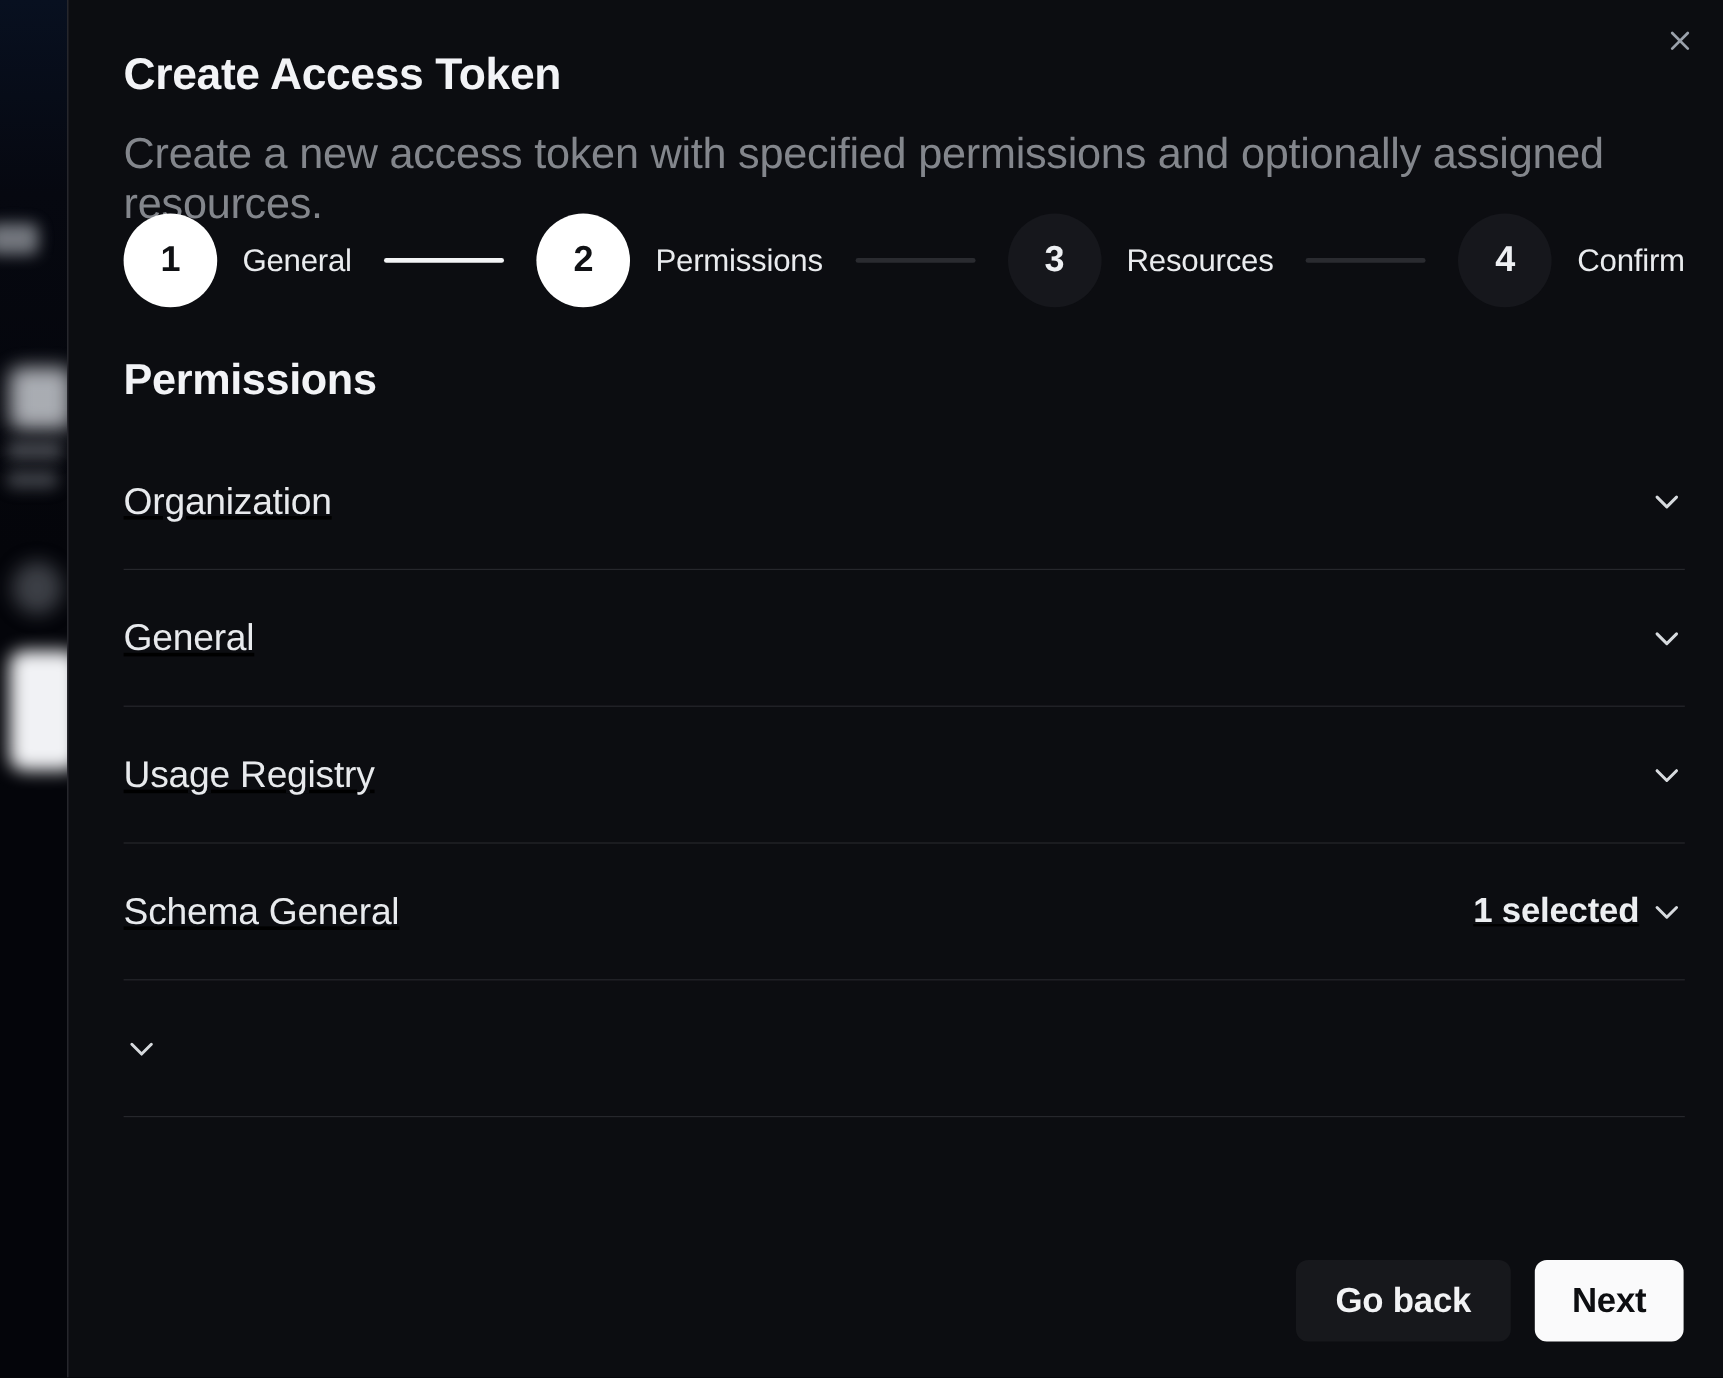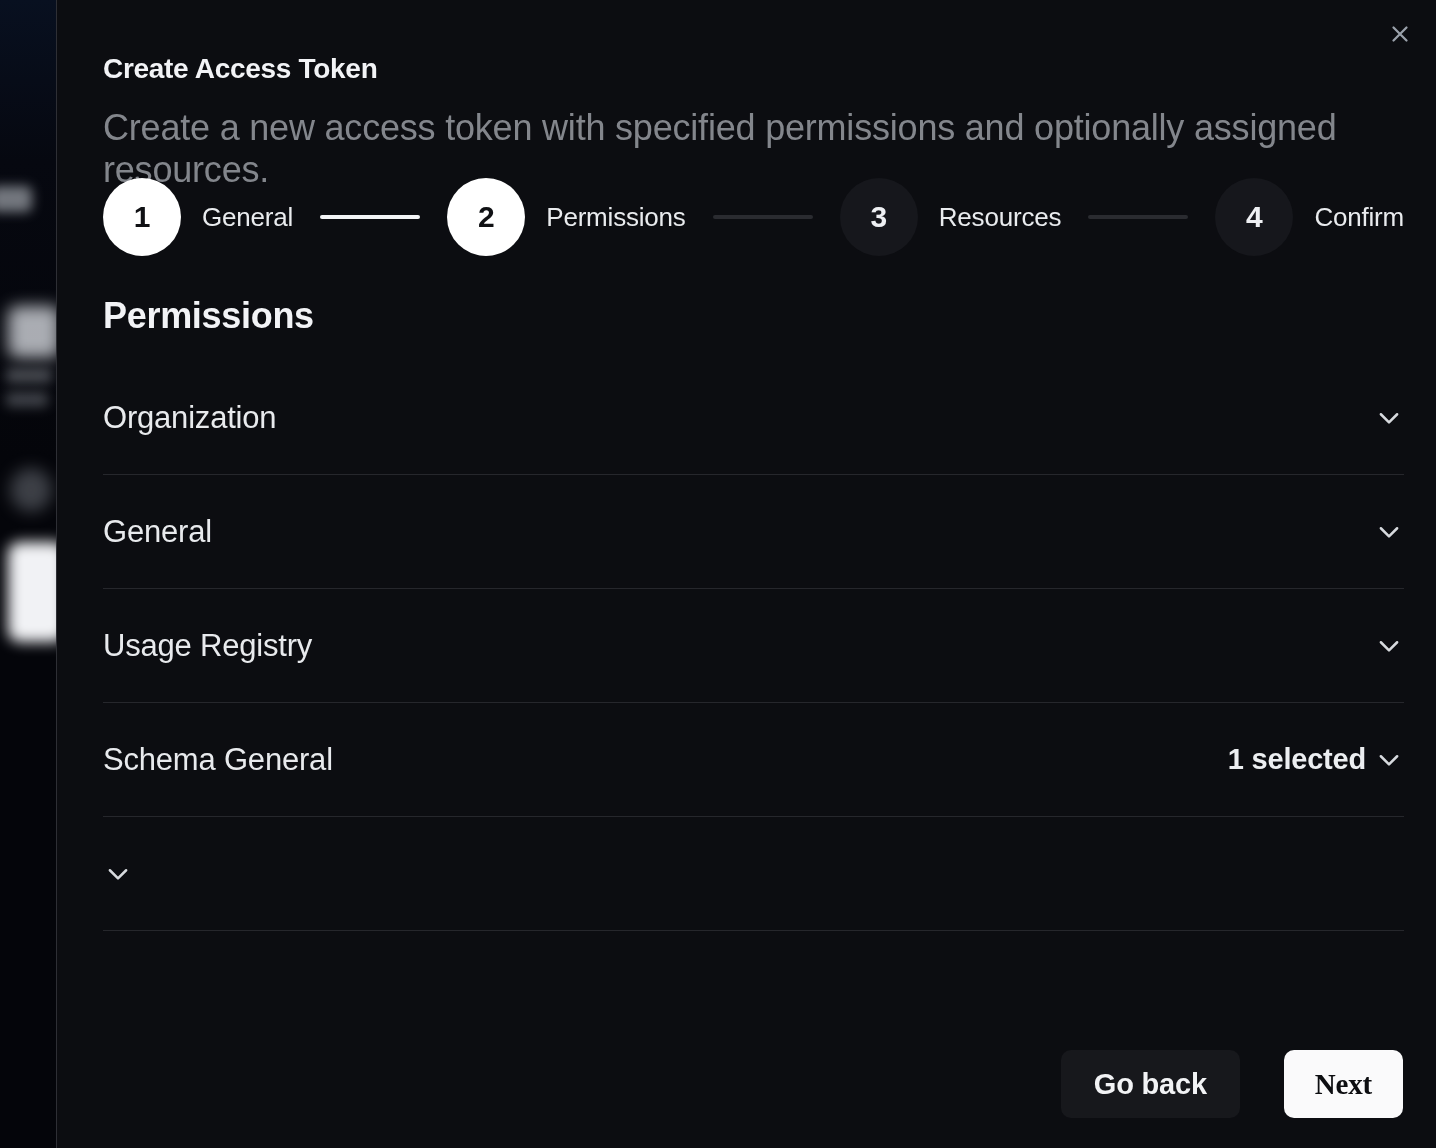--- a/index.html
+++ b/index.html
@@ -37,21 +37,21 @@
   }
   .close-btn {
     position: absolute; top: 16px; right: 18px; width: 36px; height: 36px;
     display: flex; align-items: center; justify-content: center;
     background: transparent; border: none; cursor: pointer; padding: 0;
   }
   .close-btn svg { display: block; }
 
   .modal-title {
     position: absolute; left: 46px; top: 41px;
-    font-size: 28px; font-weight: 700; color: #f2f3f6; letter-spacing: -0.3px; margin-top: 12px;
+    font-size: 37px; font-weight: 700; color: #f2f3f6; letter-spacing: -0.3px;
   }
   .modal-subtitle {
     position: absolute; left: 46px; top: 107px;
     font-size: 36px; font-weight: 400; color: #83868c; letter-spacing: -0.2px;
   }
 
   
   .stepper {
     position: absolute; left: 46px; right: 32px; top: 178px; height: 78px;
     display: flex; align-items: center;
@@ -66,45 +66,45 @@
   .step.is-upcoming .step-circle { background: #16171c; color: #eef0f3; }
   .step-label { margin-left: 21px; font-size: 26px; font-weight: 500; color: #e9ebee; letter-spacing: -0.2px; white-space: nowrap; }
   .connector { flex: 1 1 auto; height: 4px; border-radius: 2px; margin: 0 27px; background: #2a2b30; }
   .connector.is-active { background: #f3f4f6; }
 
   
   .page-heading {
     position: absolute; left: 46px; top: 295px;
     font-size: 36px; font-weight: 700; color: #f2f3f6; letter-spacing: -0.3px;
   }
-  .sections { position: absolute; left: 46px; right: 32px; top: 361px; }
+  .sections { position: absolute; left: 46px; right: 32px; top: 361px; text-decoration: underline; }
   .section-row {
     height: 114px; width: 100%;
     display: flex; align-items: center;
     border: none; border-bottom: 1px solid #26272c;
     background: transparent; padding: 0; cursor: pointer;
     font-family: inherit; text-align: left;
   }
   .section-label { flex: 1 1 auto; font-size: 31px; font-weight: 400; color: #e8eaed; letter-spacing: -0.2px; }
   .section-selection { font-size: 29px; font-weight: 600; color: #eceef1; margin-right: 8px; letter-spacing: -0.2px; }
   .section-selection:empty { margin-right: 0; }
   .section-row .chev { flex: 0 0 auto; display: flex; }
 
   
   .footer {
     position: absolute; top: 1050px; right: 33px;
-    display: flex; gap: 44px; align-items: center;
+    display: flex; gap: 20px; align-items: center;
   }
   .btn {
     height: 68px; border-radius: 10px; border: none; cursor: pointer;
     display: flex; align-items: center; justify-content: center;
     font-family: inherit; font-size: 29px; font-weight: 600; letter-spacing: -0.2px;
   }
   .btn-secondary { background: #17181c; color: #f2f3f5; padding: 0 33px; }
-  .btn-primary { background: #fafafb; color: #0d0e11; padding: 0 31px; font-family: Liberation Serif, serif; }
+  .btn-primary { background: #fafafb; color: #0d0e11; padding: 0 31px; }
 </style>
 </head>
 <body>
 
 <div class="stage">
 
   <div class="backdrop">
     <div class="blob blob-text1"></div>
     <div class="blob blob-folder"></div>
     <div class="blob blob-line1"></div>

